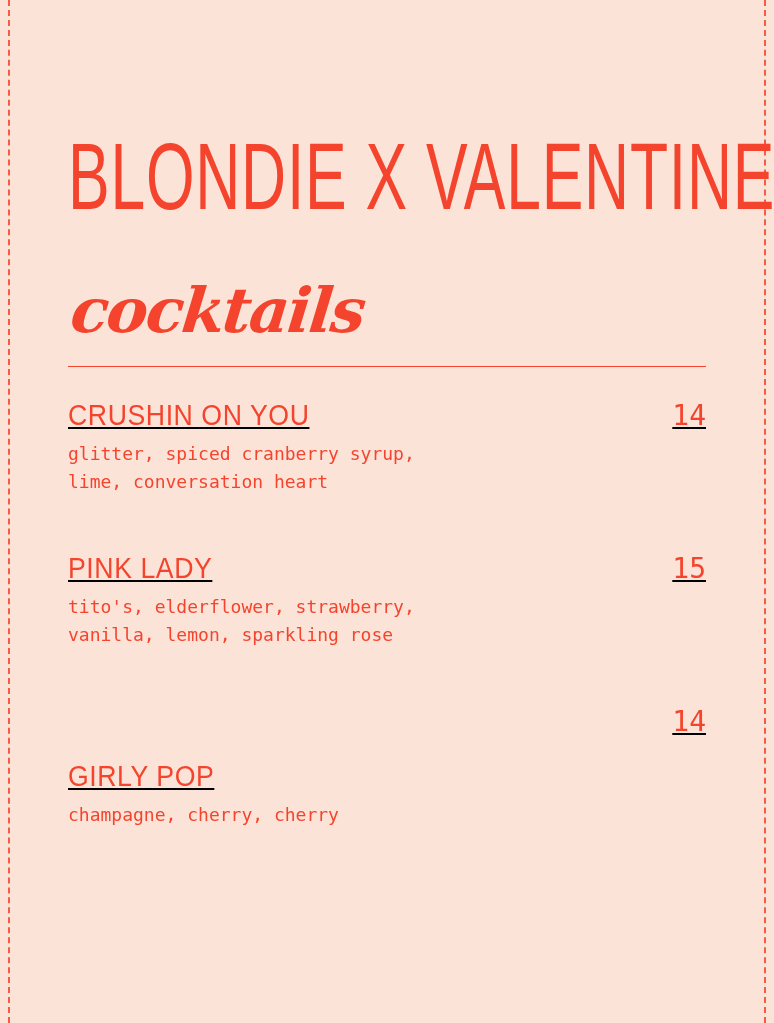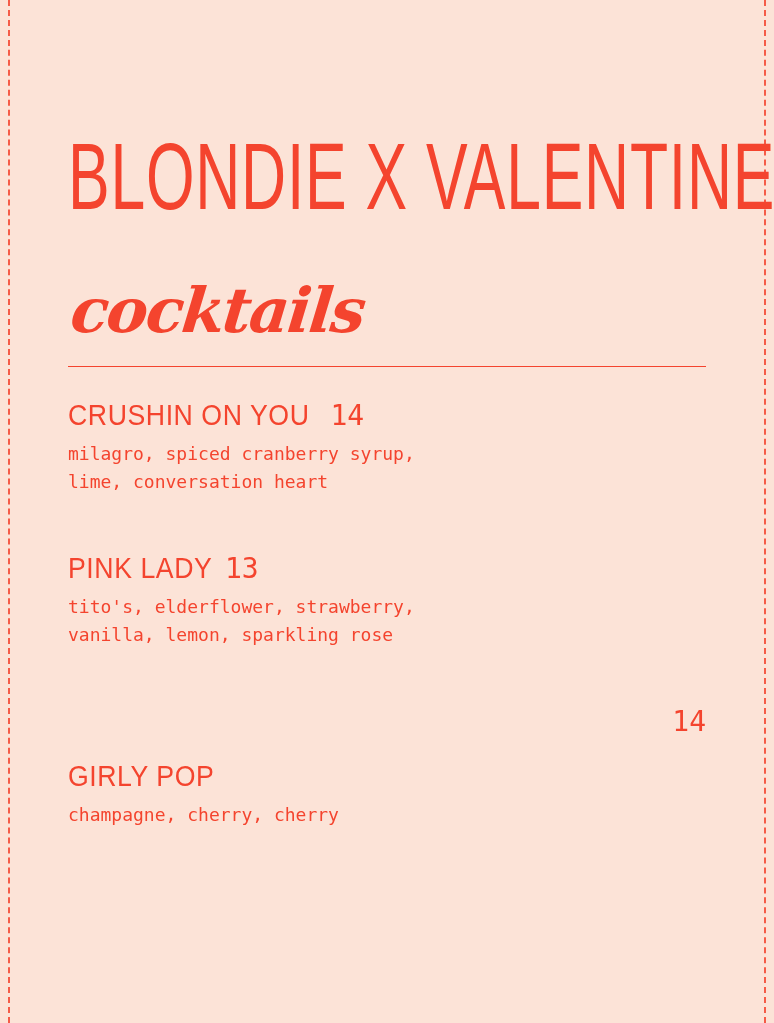--- a/index.html
+++ b/index.html
@@ -78,20 +78,22 @@
   .items {
     margin-top: 32px;
   }
   .item {
     position: relative;
     margin-bottom: 56px;
   }
   .item-head {
     display: flex;
     align-items: baseline;
+    justify-content: space-between;
+    text-decoration: underline;
   }
   .item-name {
     color: #F4442E;
     font-family: "Liberation Sans", sans-serif;
     font-size: 29px;
     letter-spacing: 0.6px;
     transform: scaleX(0.92);
     transform-origin: left center;
     white-space: nowrap;
   }
@@ -136,28 +138,28 @@
 
     <hr class="rule">
 
     <div class="items">
 
       <div class="item">
         <div class="item-head">
           <div class="item-name">CRUSHIN ON YOU</div>
           <div class="item-price">14</div>
         </div>
-        <div class="item-desc">milagro, spiced cranberry syrup,
+        <div class="item-desc">glitter, spiced cranberry syrup,
 lime, conversation heart</div>
       </div>
 
       <div class="item">
         <div class="item-head">
           <div class="item-name">PINK LADY</div>
-          <div class="item-price">13</div>
+          <div class="item-price">15</div>
         </div>
         <div class="item-desc">tito's, elderflower, strawberry,
 vanilla, lemon, sparkling rose</div>
       </div>
 
       <div class="item item-offset">
         <div class="item-head">
           <div class="item-price">14</div>
           <div class="item-name">GIRLY POP</div>
         </div>

